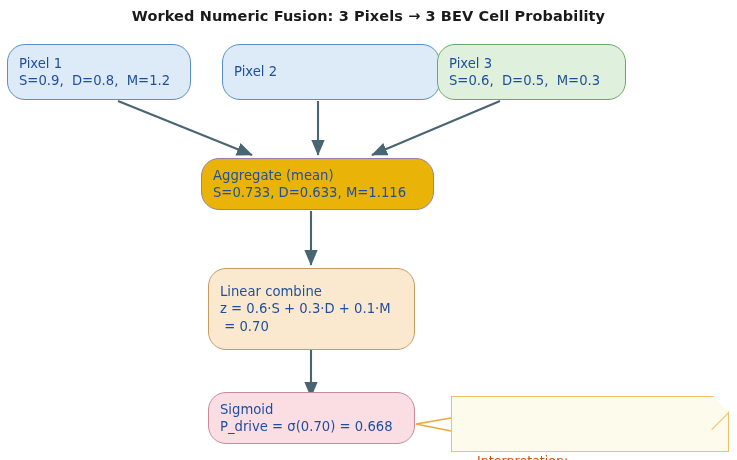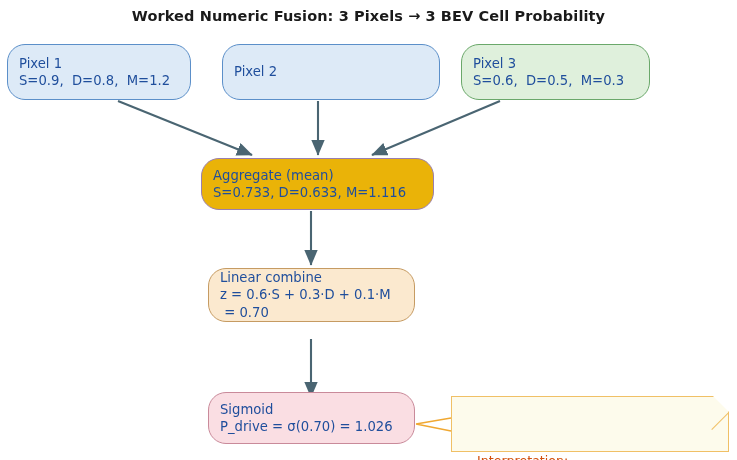--- a/index.html
+++ b/index.html
@@ -49,23 +49,23 @@
     padding: 0 11px;
     color: #1f4e9c;
     font-size: 13.2px;
     line-height: 17.5px;
     white-space: pre;
   }
   .node .line { display: block; }
 
   #pixel1 { left: 7px;   top: 44px;  width: 184px; height: 56px; background: #ddeaf7; border-color: #5b8fc9; }
   #pixel2 { left: 222px; top: 44px;  width: 218px; height: 56px; background: #ddeaf7; border-color: #5b8fc9; }
-  #pixel3 { left: 437px; top: 44px;  width: 189px; height: 56px; background: #dff0dc; border-color: #6aa86a; margin-left: 24px; }
+  #pixel3 { left: 437px; top: 44px;  width: 189px; height: 56px; background: #dff0dc; border-color: #6aa86a; }
   #aggregate { left: 201px; top: 158px; width: 233px; height: 52px; background: #eab308; border-color: #9a7fae; }
-  #linear    { left: 208px; top: 268px; width: 207px; height: 54px; background: #fbe9cf; border-color: #c69b62; }
+  #linear    { left: 208px; top: 268px; width: 207px; height: 82px; background: #fbe9cf; border-color: #c69b62; }
   #sigmoid   { left: 208px; top: 392px; width: 207px; height: 52px; background: #fadee3; border-color: #c98a9a; }
 
   #note {
     position: absolute;
     left: 451px;
     top: 396px;
     width: 278px;
     height: 56px;
     box-sizing: border-box;
     background: #fdfbec;
@@ -140,21 +140,21 @@
   </div>
 
   <div class="node" id="linear">
     <span class="line">Linear combine</span>
     <span class="line">z = 0.6·S + 0.3·D + 0.1·M</span>
     <span class="line"> = 0.70</span>
   </div>
 
   <div class="node" id="sigmoid">
     <span class="line">Sigmoid</span>
-    <span class="line">P_drive = σ(0.70) = 1.026</span>
+    <span class="line">P_drive = σ(0.70) = 0.668</span>
   </div>
 
   <div id="note">
     <span class="fold-tri"></span>
     <span class="fold-edge"></span>
     <span class="line">Interpretation:</span>
     
     
   </div>
 

